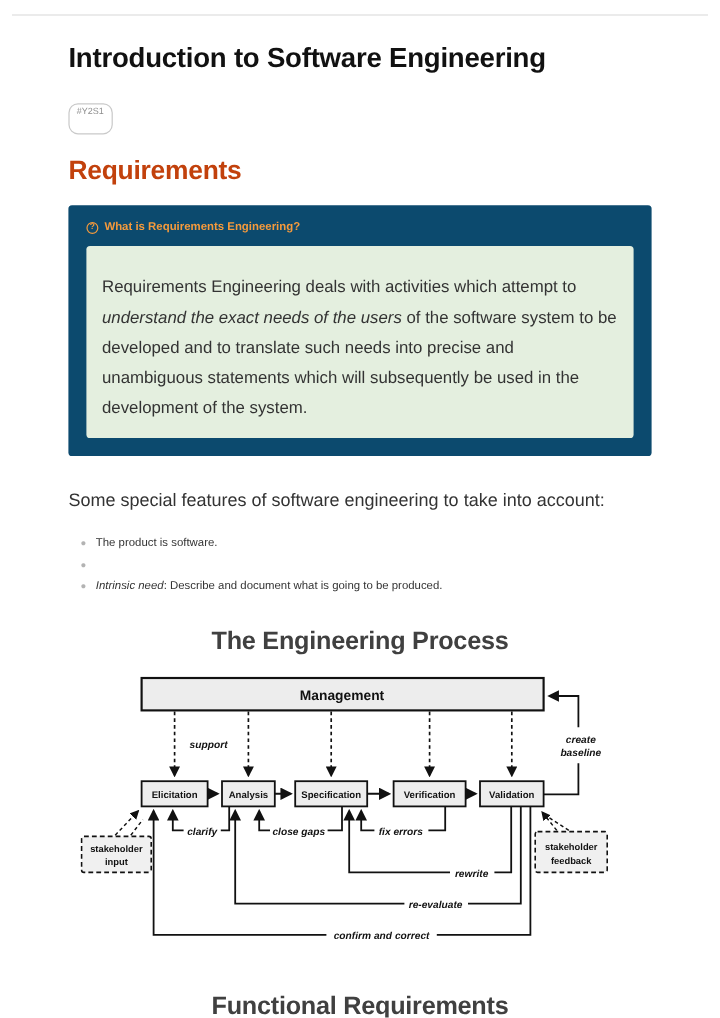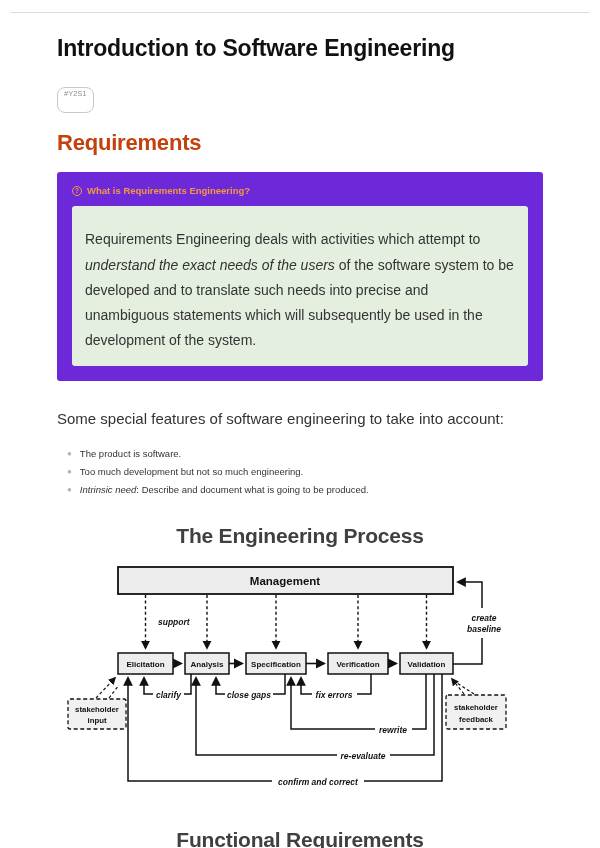--- a/index.html
+++ b/index.html
@@ -15,21 +15,21 @@
   .tags { margin-top:19px; }
   .tag-row { margin-bottom:4px; }
   .tag {
     display:inline-block; font-size:7.5px; color:#8e8e8e; border:1px solid #c9c9c9;
     border-radius:8px; padding:2px 6px 14px; line-height:1.1; background:#fff;
   }
   h2.sec { margin:17px 0 0; font-size:22px; line-height:1.2; color:#c2410c; letter-spacing:-0.2px; }
   h2.sec2 { margin:24px 0 0; font-size:21px; line-height:1.2; color:#404040; letter-spacing:-0.2px;text-align:center; }
 
   .callout-orange {
-    margin-top:16px; background:#6d28d9; border-radius:3px; padding:13px 15px 15px;
+    margin-top:16px; background:#0c4a6e; border-radius:3px; padding:13px 15px 15px;
   }
   .callout-title { display:flex; align-items:center; gap:5px; font-size:9.5px; font-weight:bold; }
   .t-orange { color:#f59a3c; }
   .t-teal   { color:#2bb9a9; }
   .q-icon {
     display:inline-flex; align-items:center; justify-content:center; width:10px; height:10px;
     border:1.2px solid #f59a3c; border-radius:50%; font-size:7px; font-weight:bold; color:#f59a3c; flex:0 0 auto;
   }
   .clip-icon { display:inline-block; flex:0 0 auto; }
   .callout-green {
@@ -82,21 +82,20 @@
 
   <p class="para">Some special features of software engineering to take into account:</p>
 
   <ul class="features">
     <li>
         <span class="bullet-dot">●</span>
         <span><em></em><span>The product is software.</span></span>
       </li>
     <li>
         <span class="bullet-dot">●</span>
-        <span><em></em><span>Too much development but not so much engineering.</span></span>
       </li>
     <li>
         <span class="bullet-dot">●</span>
         <span><em>Intrinsic need</em><span>: Describe and document what is going to be produced.</span></span>
       </li>
   </ul>
 
   <h2 class="sec2">The Engineering Process</h2>
 
   <div class="diagram-wrap">

